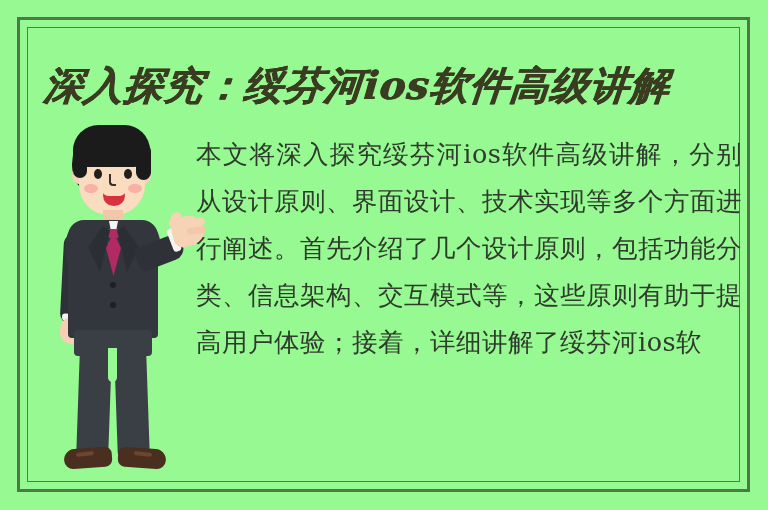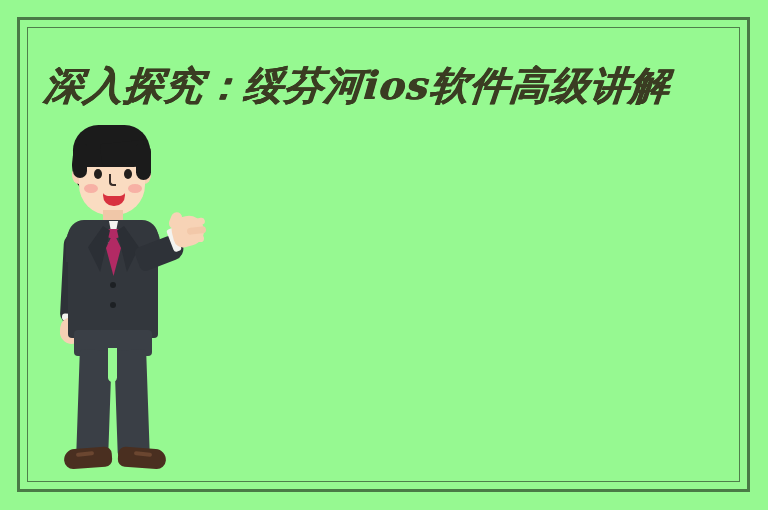--- a/index.html
+++ b/index.html
@@ -325,14 +325,17 @@
     <div class="hips"></div>
     <div class="leg-l"></div>
     <div class="leg-r"></div>
     <div class="crotch"></div>
     <div class="shoe-l"></div>
     <div class="shoe-r"></div>
     <div class="shoe-shine-l"></div>
     <div class="shoe-shine-r"></div>
   </div>
 
+  <div class="body-col">
+    <p class="body-text">本文将深入探究绥芬河ios软件高级讲解，分别从设计原则、界面设计、技术实现等多个方面进行阐述。首先介绍了几个设计原则，包括功能分类、信息架构、交互模式等，这些原则有助于提高用户体验；接着，详细讲解了绥芬河ios软</p>
+  </div>
 
 </div>
 
 </body></html>

